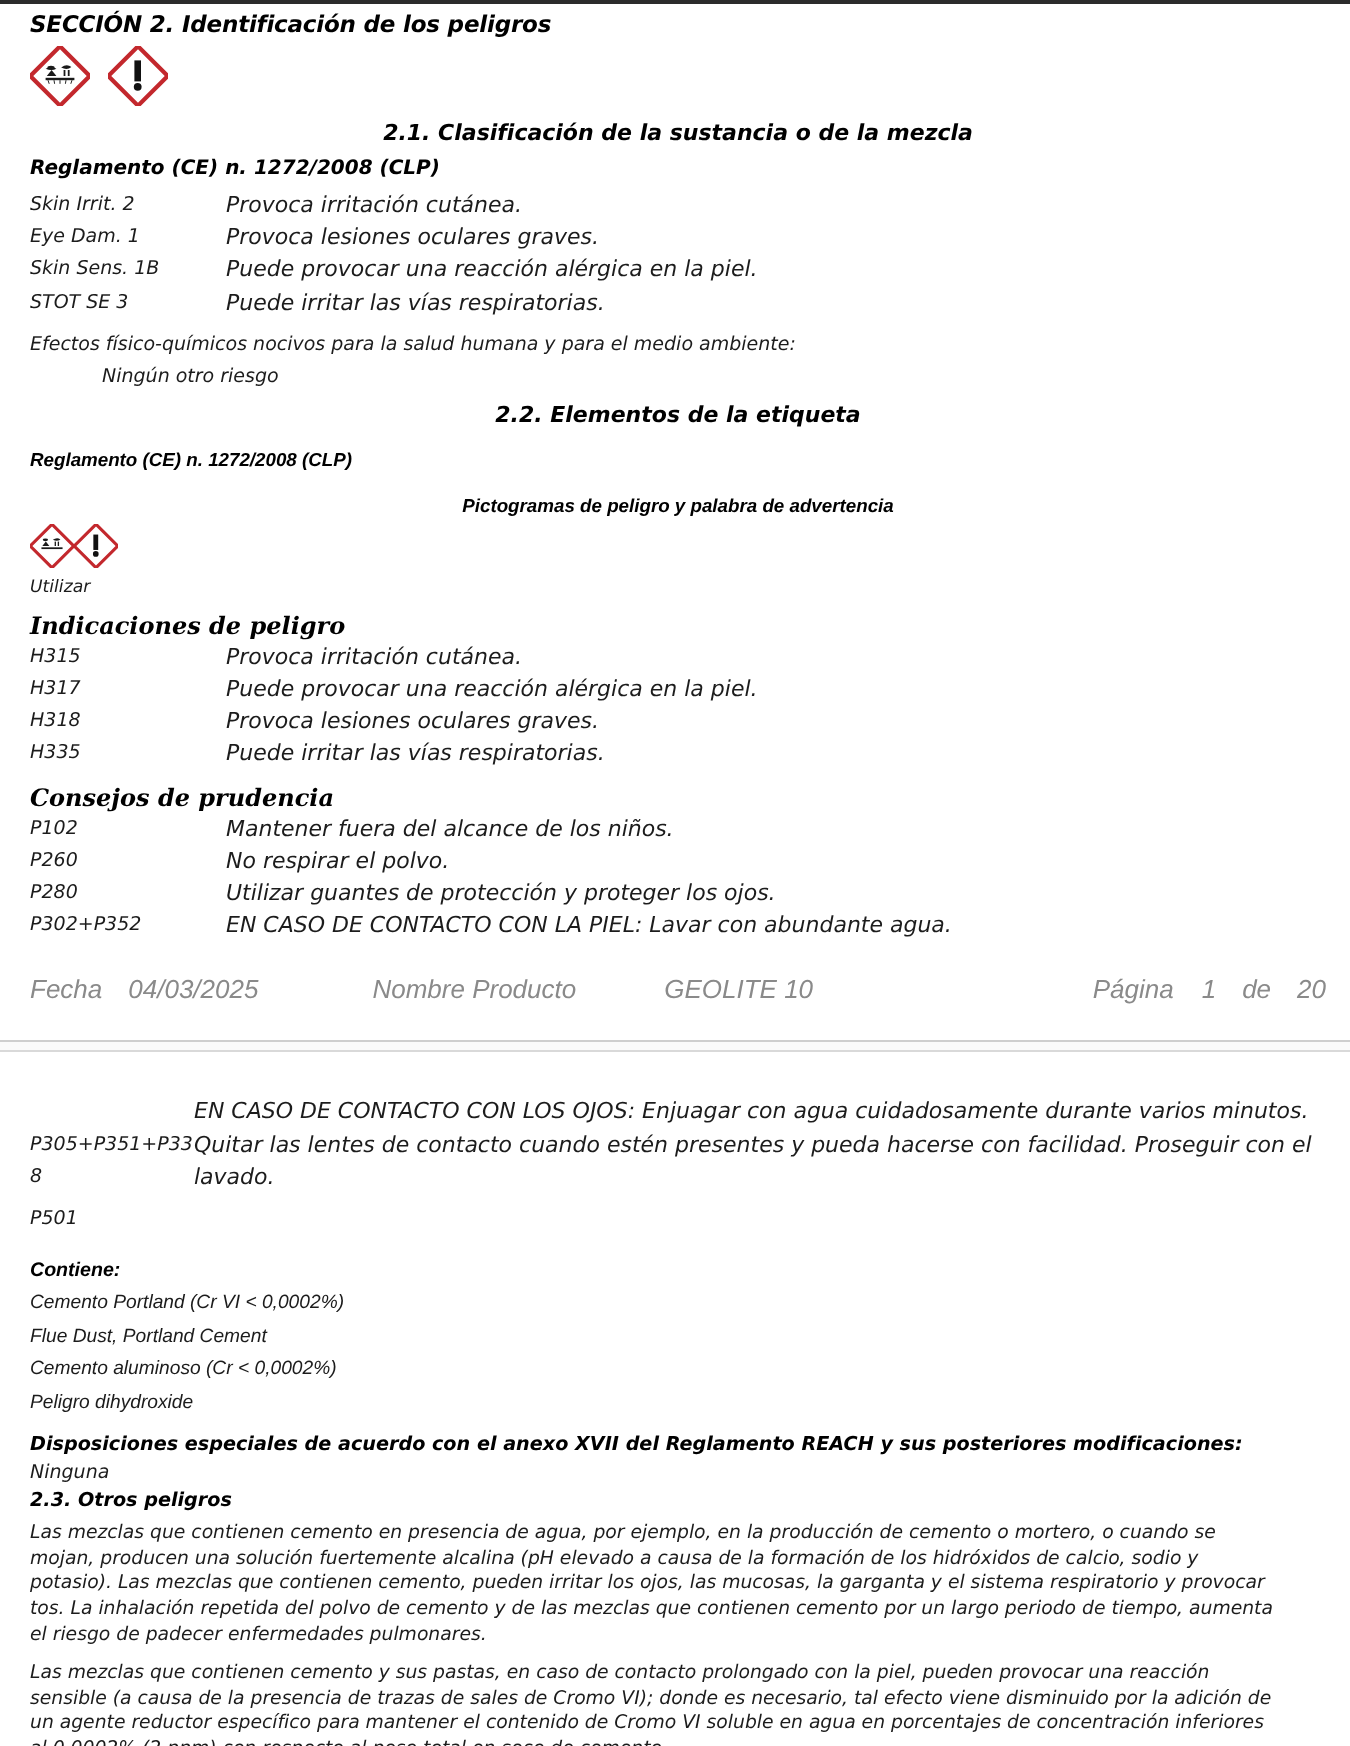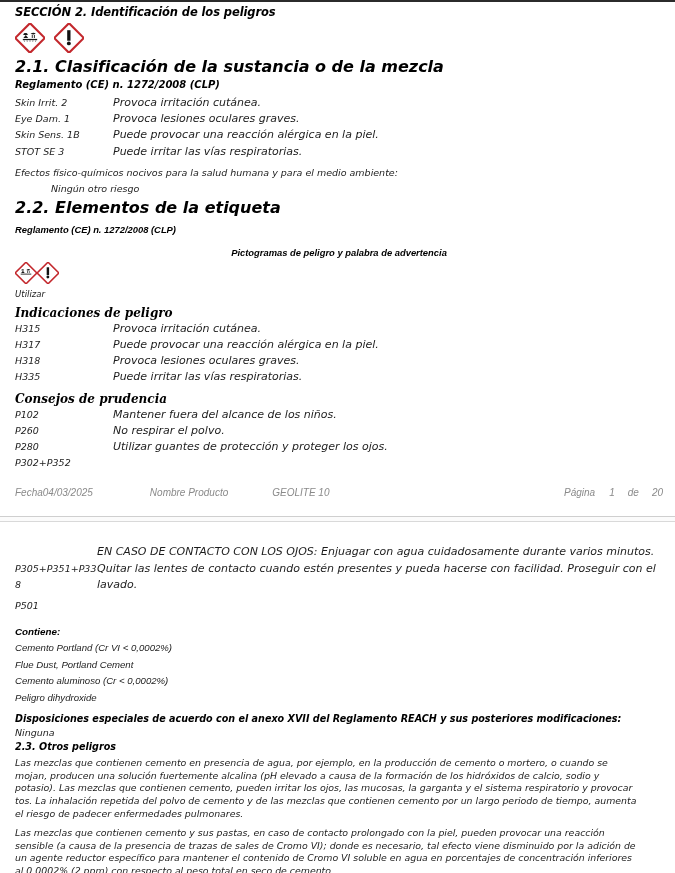--- a/index.html
+++ b/index.html
@@ -36,24 +36,25 @@
     font-family: "DejaVu Sans", sans-serif;
     font-size: 11.5px;
     font-weight: bold;
     color: #000;
     letter-spacing: -0.1px;
     padding-top: 3px;
     line-height: 14px;
   }
   .sub-title {
     font-family: "DejaVu Sans", sans-serif;
-    font-size: 16px;
+    font-size: 11px;
     font-weight: bold;
     color: #000;
     line-height: 15px;
+    text-align: center;
   }
   .reg-title {
     font-family: "DejaVu Sans", sans-serif;
     font-size: 10px;
     font-weight: bold;
     color: #000;
     line-height: 15px;
   }
   .reg-title-alt {
     font-family: "Liberation Sans", sans-serif;
@@ -132,27 +133,27 @@
   .gap-7 { height: 7px; }
   .gap-9 { height: 9px; }
   .gap-12 { height: 12px; }
 
   
   .footer {
     display: flex;
     align-items: flex-start;
     color: #8a8a8a;
     font-family: "Liberation Sans", sans-serif;
-    font-size: 10px;
+    font-size: 13px;
     padding-top: 16px;
   }
   .footer .f-label { }
   .footer .f-value { }
   .f-fecha-label { margin-left: 0px; }
-  .f-fecha-value { }
+  .f-fecha-value { margin-left: 13px; }
   .f-prod-label { margin-left: 57px; }
   .f-prod-value { margin-left: 44px; }
   .footer .spacer { flex: 1 1 auto; }
   .f-pag-label { }
   .f-pag-num { margin-left: 14px; }
   .f-pag-de { margin-left: 13px; }
   .f-pag-total { margin-left: 13px; }
 
   
   .page-sep {
@@ -335,20 +336,21 @@
     <div class="row">
       <div class="code">P260</div>
       <div class="desc">No respirar el polvo.</div>
     </div>
     <div class="row">
       <div class="code">P280</div>
       <div class="desc">Utilizar guantes de protección y proteger los ojos.</div>
     </div>
     <div class="row">
       <div class="code">P302+P352</div>
+      <div class="desc">EN CASO DE CONTACTO CON LA PIEL: Lavar con abundante agua.</div>
     </div>
 
     <div class="footer">
       <span class="f-label f-fecha-label">Fecha</span>
       <span class="f-value f-fecha-value">04/03/2025</span>
       <span class="f-label f-prod-label">Nombre Producto</span>
       <span class="f-value f-prod-value">GEOLITE 10</span>
       <span class="spacer"></span>
       <span class="f-label f-pag-label">Página</span>
       <span class="f-value f-pag-num">1</span>

